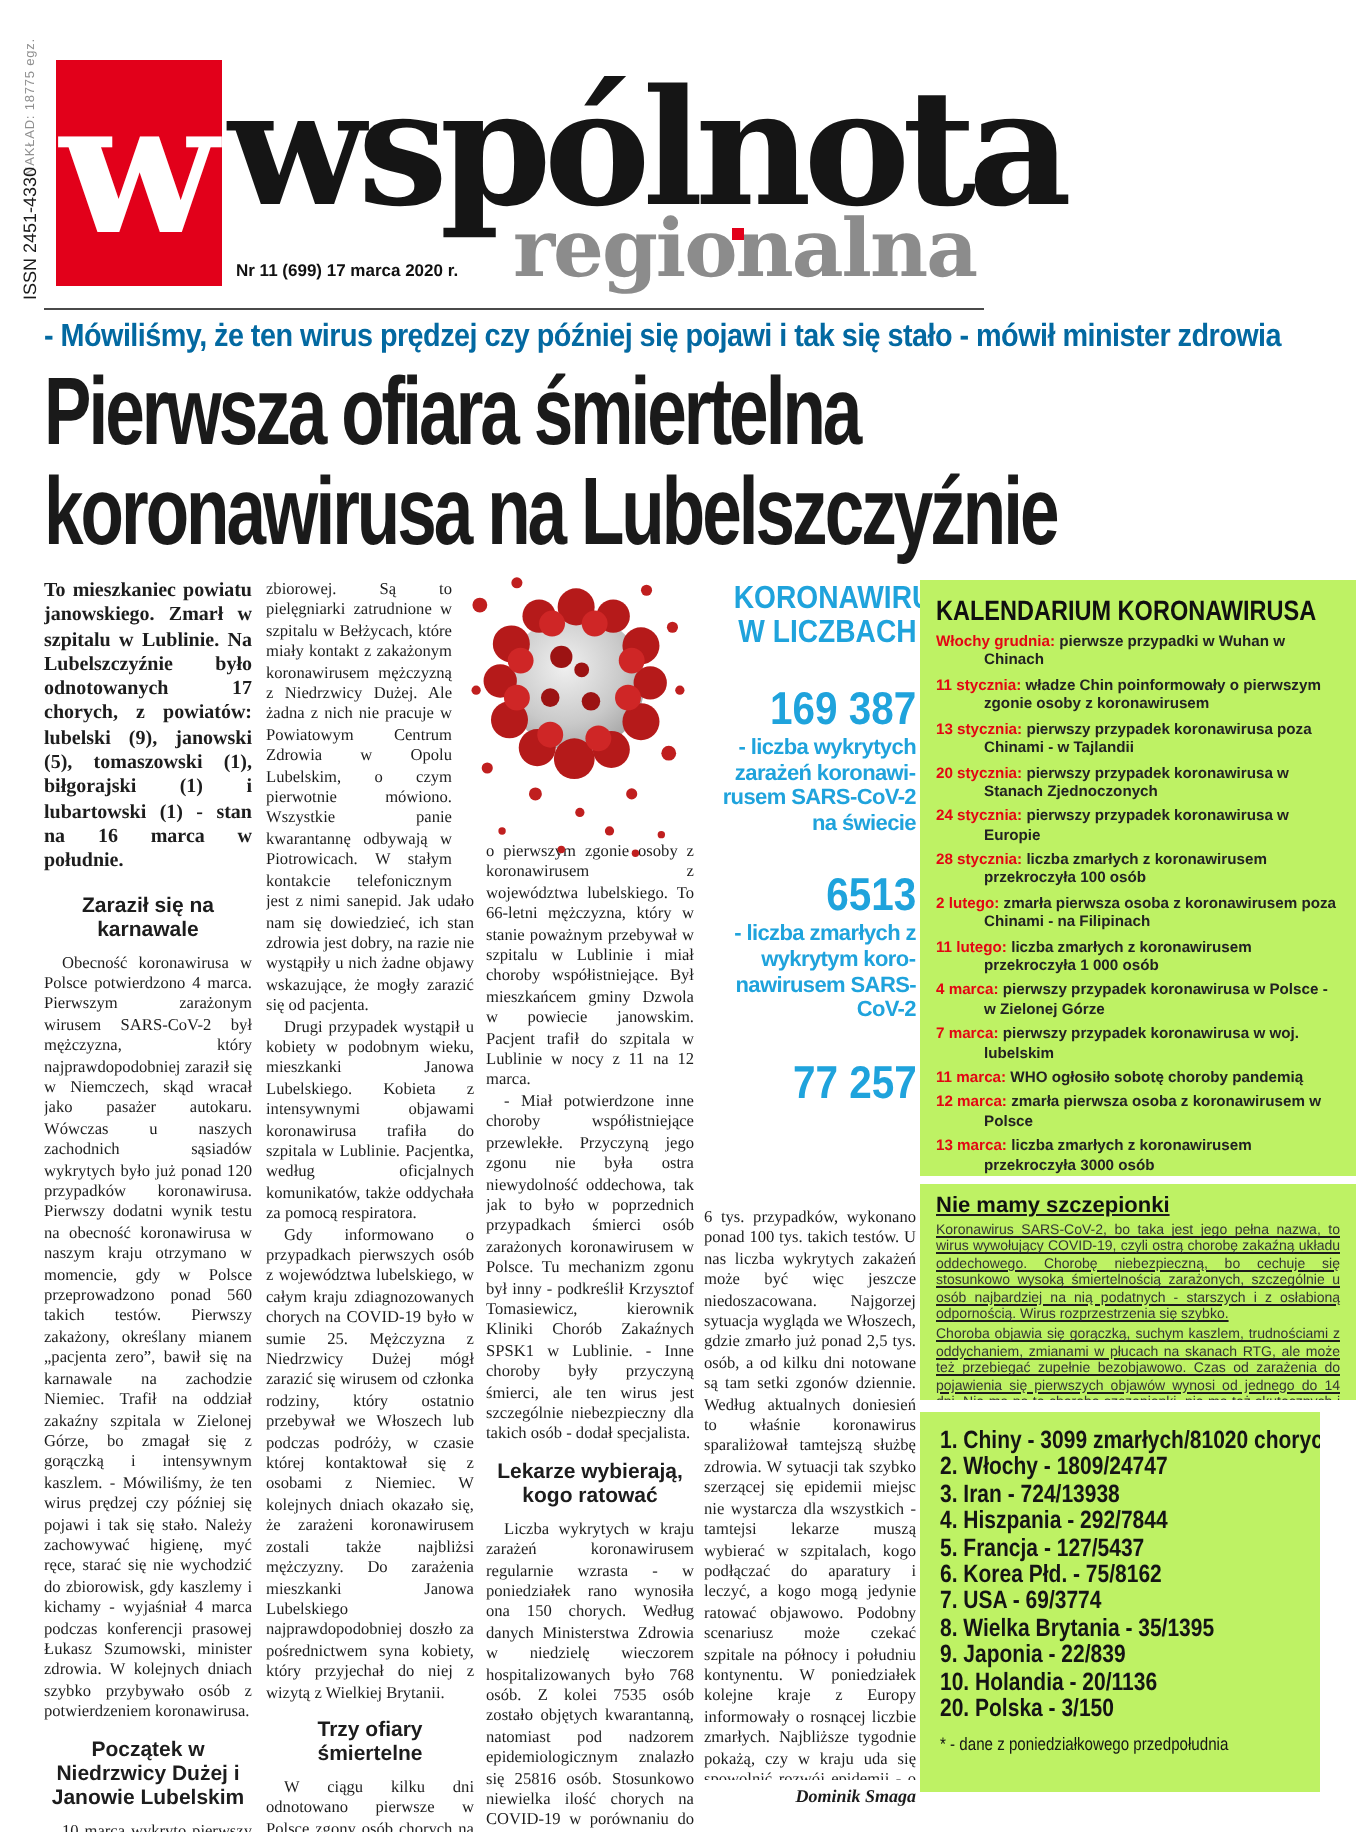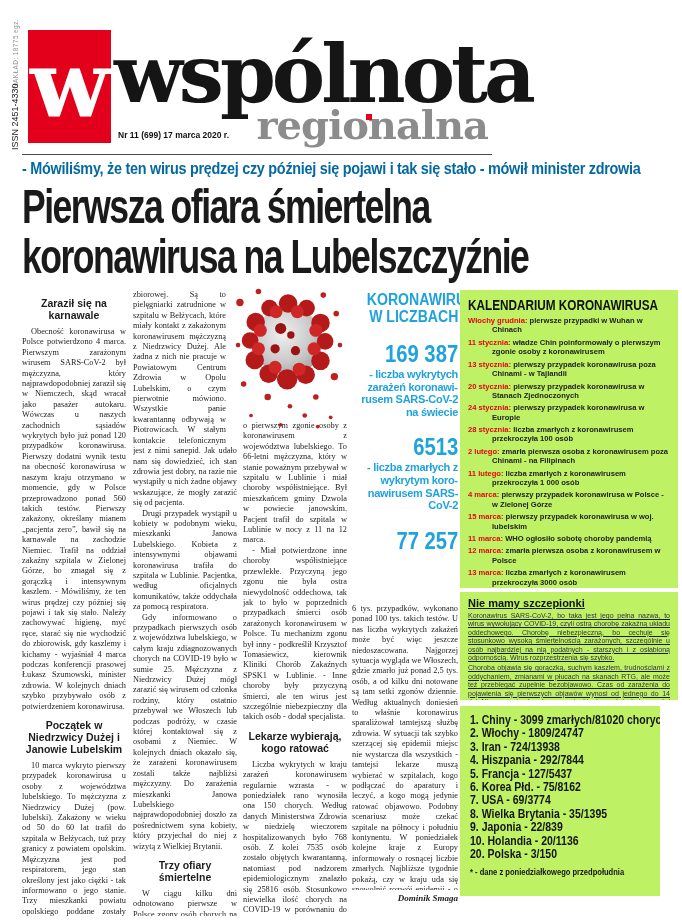--- a/index.html
+++ b/index.html
@@ -63,21 +63,21 @@
   .calendar{left:460px;top:290px;width:218px;height:298px;padding:7px 8px;overflow:hidden;}
   .cal-title{font-weight:700;font-size:14px;line-height:16px;color:#101010;margin-bottom:3px;}
   .cal-entry{font-size:7.6px;line-height:9.3px;font-weight:700;color:#222;
              margin-top:3.2px;padding-left:24px;text-indent:-24px;text-align:left;}
   .cal-date{color:#e30613;}
   .vaccine{left:460px;top:592px;width:218px;height:108px;padding:5px 8px;overflow:hidden;text-decoration:underline;}
   .vac-title{font-weight:700;font-size:11px;line-height:13px;margin-bottom:2px;color:#101010;}
   .vac-p{font-size:7px;line-height:8.4px;color:#333;text-align:justify;margin:0 0 2px;}
   .country{left:460px;top:706px;width:200px;height:190px;padding:8px 10px;overflow:hidden;}
   .country-item{font-weight:700;font-size:12.5px;line-height:13.4px;color:#141414;}
-  .country-foot{margin-top:6px;font-weight:700;font-size:9px;color:#141414;text-align:center;}
+  .country-foot{margin-top:6px;font-weight:400;font-size:9px;color:#141414;}
 </style>
 </head>
 <body>
 
 <div class="page">
 
   <div class="vert vert-naklad">NAKŁAD: 18775 egz.</div>
   <div class="vert vert-issn">ISSN 2451-4330</div>
   <div class="abs logo">
     <span>w</span>
@@ -91,20 +91,21 @@
   <div class="abs kicker">
     <span>- Mówiliśmy, że ten wirus prędzej czy później się pojawi i tak się stało - mówił minister zdrowia</span>
   </div>
   <div class="abs headline">
     <span class="hl-line"><span>Pierwsza ofiara śmiertelna</span></span>
     <span class="hl-line"><span>koronawirusa na Lubelszczyźnie</span></span>
   </div>
 
   <div class="col col1">
 
+  <div class="blk blk-lead">To mieszkaniec powiatu janowskiego. Zmarł w szpitalu w Lublinie. Na Lubelszczyźnie było odnotowanych 17 chorych, z powiatów: lubelski (9), janowski (5), tomaszowski (1), biłgorajski (1) i lubartowski (1) - stan na 16 marca w południe.</div>
       <div class="blk blk-h2">Zaraził się na karnawale</div>
       <div class="blk blk-p">Obecność koronawirusa w Polsce potwierdzono 4 marca. Pierwszym zarażonym wirusem SARS-CoV-2 był mężczyzna, który najprawdopodobniej zaraził się w Niemczech, skąd wracał jako pasażer autokaru. Wówczas u naszych zachodnich sąsiadów wykrytych było już ponad 120 przypadków koronawirusa. Pierwszy dodatni wynik testu na obecność koronawirusa w naszym kraju otrzymano w momencie, gdy w Polsce przeprowadzono ponad 560 takich testów. Pierwszy zakażony, określany mianem „pacjenta zero”, bawił się na karnawale na zachodzie Niemiec. Trafił na oddział zakaźny szpitala w Zielonej Górze, bo zmagał się z gorączką i intensywnym kaszlem. - Mówiliśmy, że ten wirus prędzej czy później się pojawi i tak się stało. Należy zachowywać higienę, myć ręce, starać się nie wychodzić do zbiorowisk, gdy kaszlemy i kichamy - wyjaśniał 4 marca podczas konferencji prasowej Łukasz Szumowski, minister zdrowia. W kolejnych dniach szybko przybywało osób z potwierdzeniem koronawirusa.</div>
       <div class="blk blk-h2">Początek w Niedrzwicy Dużej i Janowie Lubelskim</div>
       <div class="blk blk-p">10 marca wykryto pierwszy przypadek koronawirusa u osoby z województwa lubelskiego. To mężczyzna z Niedrzwicy Dużej (pow. lubelski). Zakażony w wieku od 50 do 60 lat trafił do szpitala w Bełżycach, tuż przy granicy z powiatem opolskim. Mężczyzna jest pod respiratorem, jego stan określony jest jako ciężki - tak informowano o jego stanie. Trzy mieszkanki powiatu opolskiego poddane zostały kwarantannie</div>
     </div>
   <div class="col col2">
     <div class="img-intrude"></div>
 
   <div class="blk blk-p0">zbiorowej. Są to pielęgniarki zatrudnione w szpitalu w Bełżycach, które miały kontakt z zakażonym koronawirusem mężczyzną z Niedrzwicy Dużej. Ale żadna z nich nie pracuje w Powiatowym Centrum Zdrowia w Opolu Lubelskim, o czym pierwotnie mówiono. Wszystkie panie kwarantannę odbywają w Piotrowicach. W stałym kontakcie telefonicznym jest z nimi sanepid. Jak udało nam się dowiedzieć, ich stan zdrowia jest dobry, na razie nie wystąpiły u nich żadne objawy wskazujące, że mogły zarazić się od pacjenta.</div>
       <div class="blk blk-p">Drugi przypadek wystąpił u kobiety w podobnym wieku, mieszkanki Janowa Lubelskiego. Kobieta z intensywnymi objawami koronawirusa trafiła do szpitala w Lublinie. Pacjentka, według oficjalnych komunikatów, także oddychała za pomocą respiratora.</div>
@@ -227,21 +228,21 @@
         <div class="cal-entry"><span class="cal-date">24 stycznia:</span> <span>pierwszy przypadek koronawirusa w Europie</span></div>
 
         <div class="cal-entry"><span class="cal-date">28 stycznia:</span> <span>liczba zmarłych z koronawirusem przekroczyła 100 osób</span></div>
 
         <div class="cal-entry"><span class="cal-date">2 lutego:</span> <span>zmarła pierwsza osoba z koronawirusem poza Chinami - na Filipinach</span></div>
 
         <div class="cal-entry"><span class="cal-date">11 lutego:</span> <span>liczba zmarłych z koronawirusem przekroczyła 1 000 osób</span></div>
 
         <div class="cal-entry"><span class="cal-date">4 marca:</span> <span>pierwszy przypadek koronawirusa w Polsce - w Zielonej Górze</span></div>
 
-        <div class="cal-entry"><span class="cal-date">15 marca:</span> <span>pierwszy przypadek koronawirusa w woj. lubelskim</span></div>
+        <div class="cal-entry"><span class="cal-date">7 marca:</span> <span>pierwszy przypadek koronawirusa w woj. lubelskim</span></div>
 
         <div class="cal-entry"><span class="cal-date">11 marca:</span> <span>WHO ogłosiło sobotę choroby pandemią</span></div>
 
         <div class="cal-entry"><span class="cal-date">12 marca:</span> <span>zmarła pierwsza osoba z koronawirusem w Polsce</span></div>
 
         <div class="cal-entry"><span class="cal-date">13 marca:</span> <span>liczba zmarłych z koronawirusem przekroczyła 3000 osób</span></div>
 
       </div>
   </div>
 

